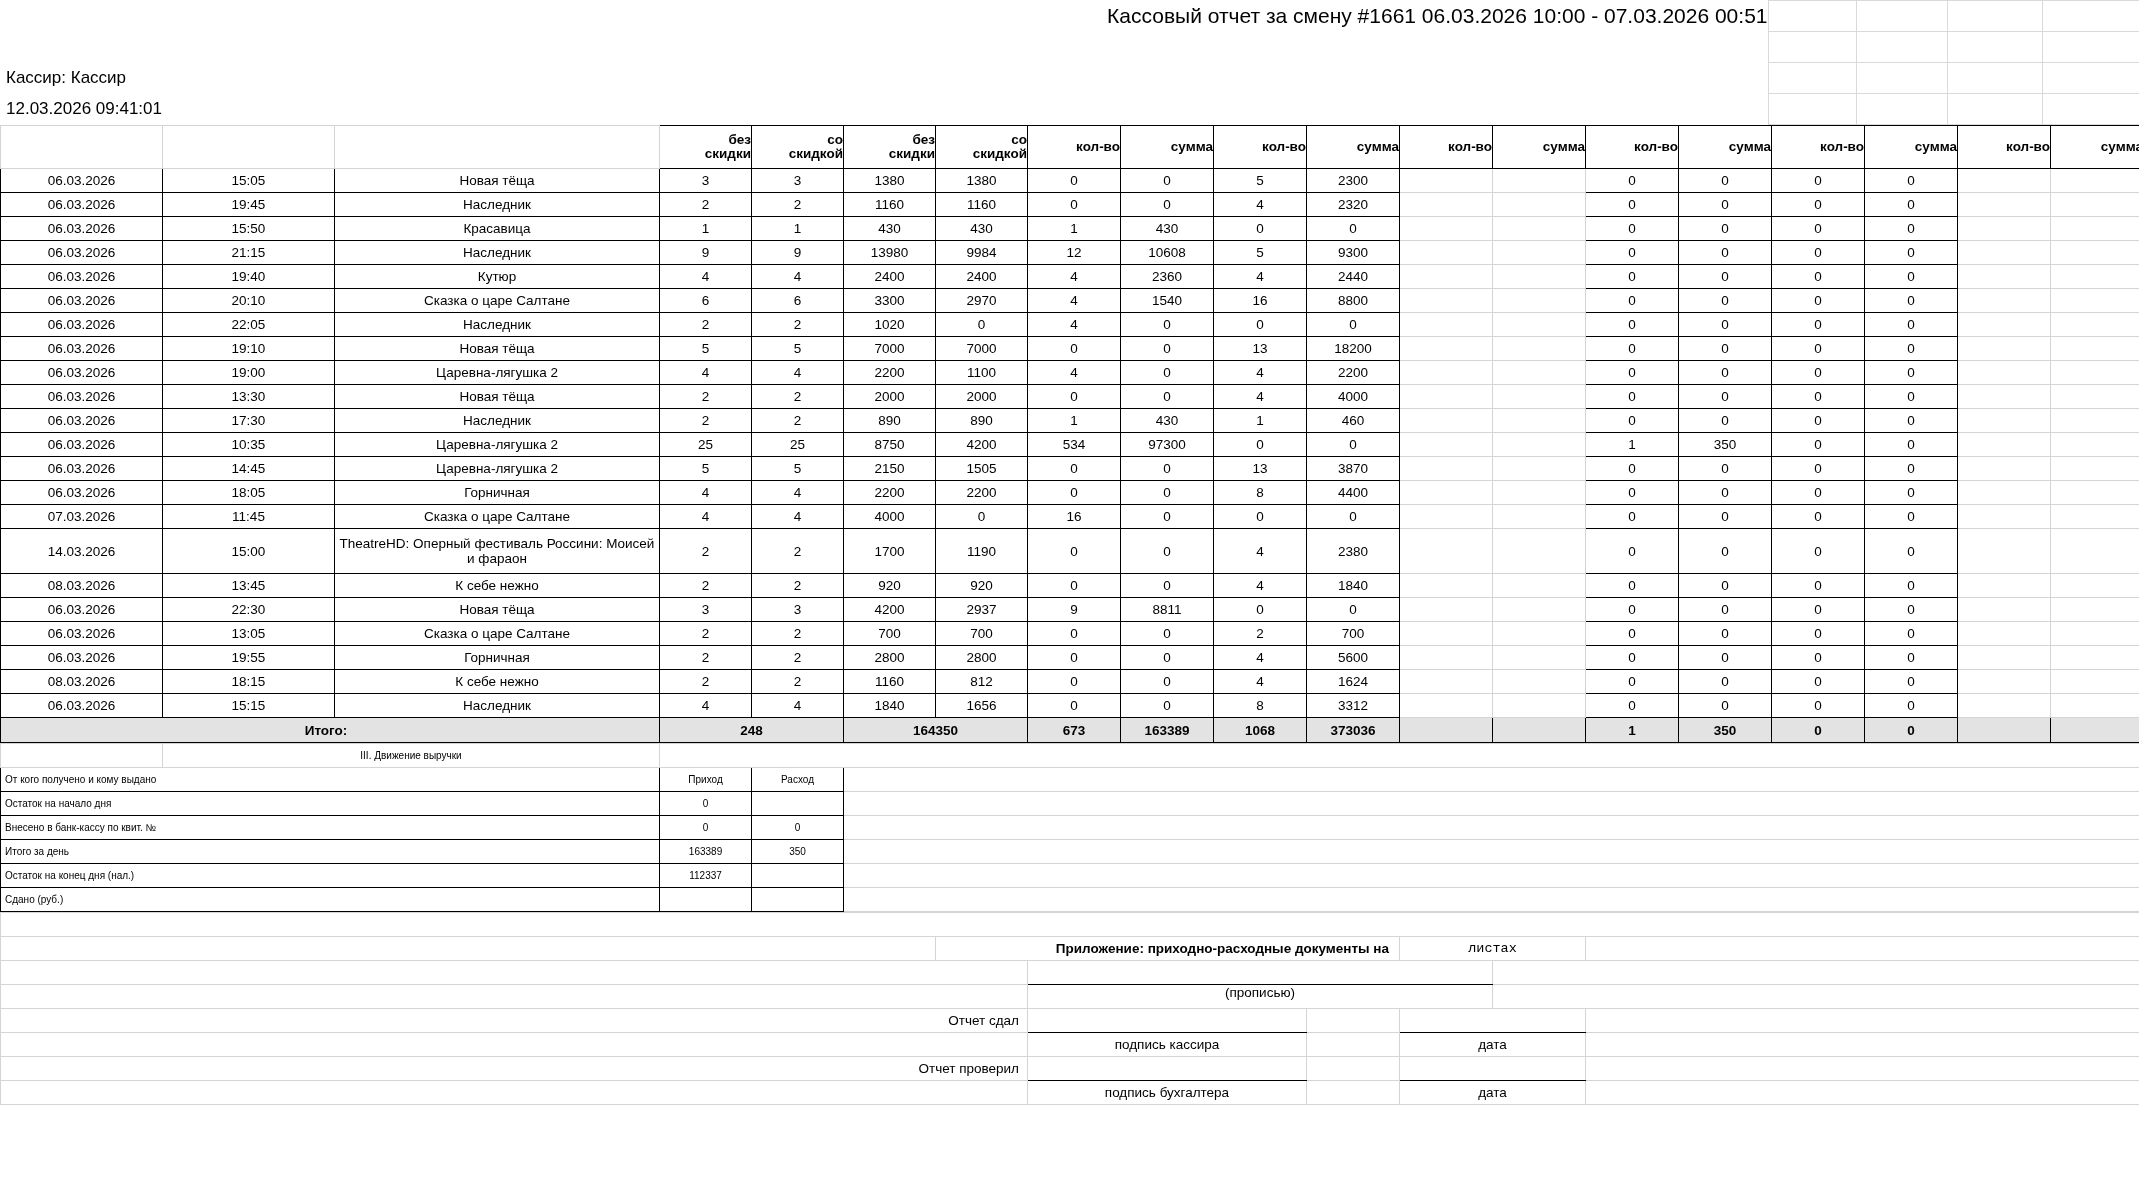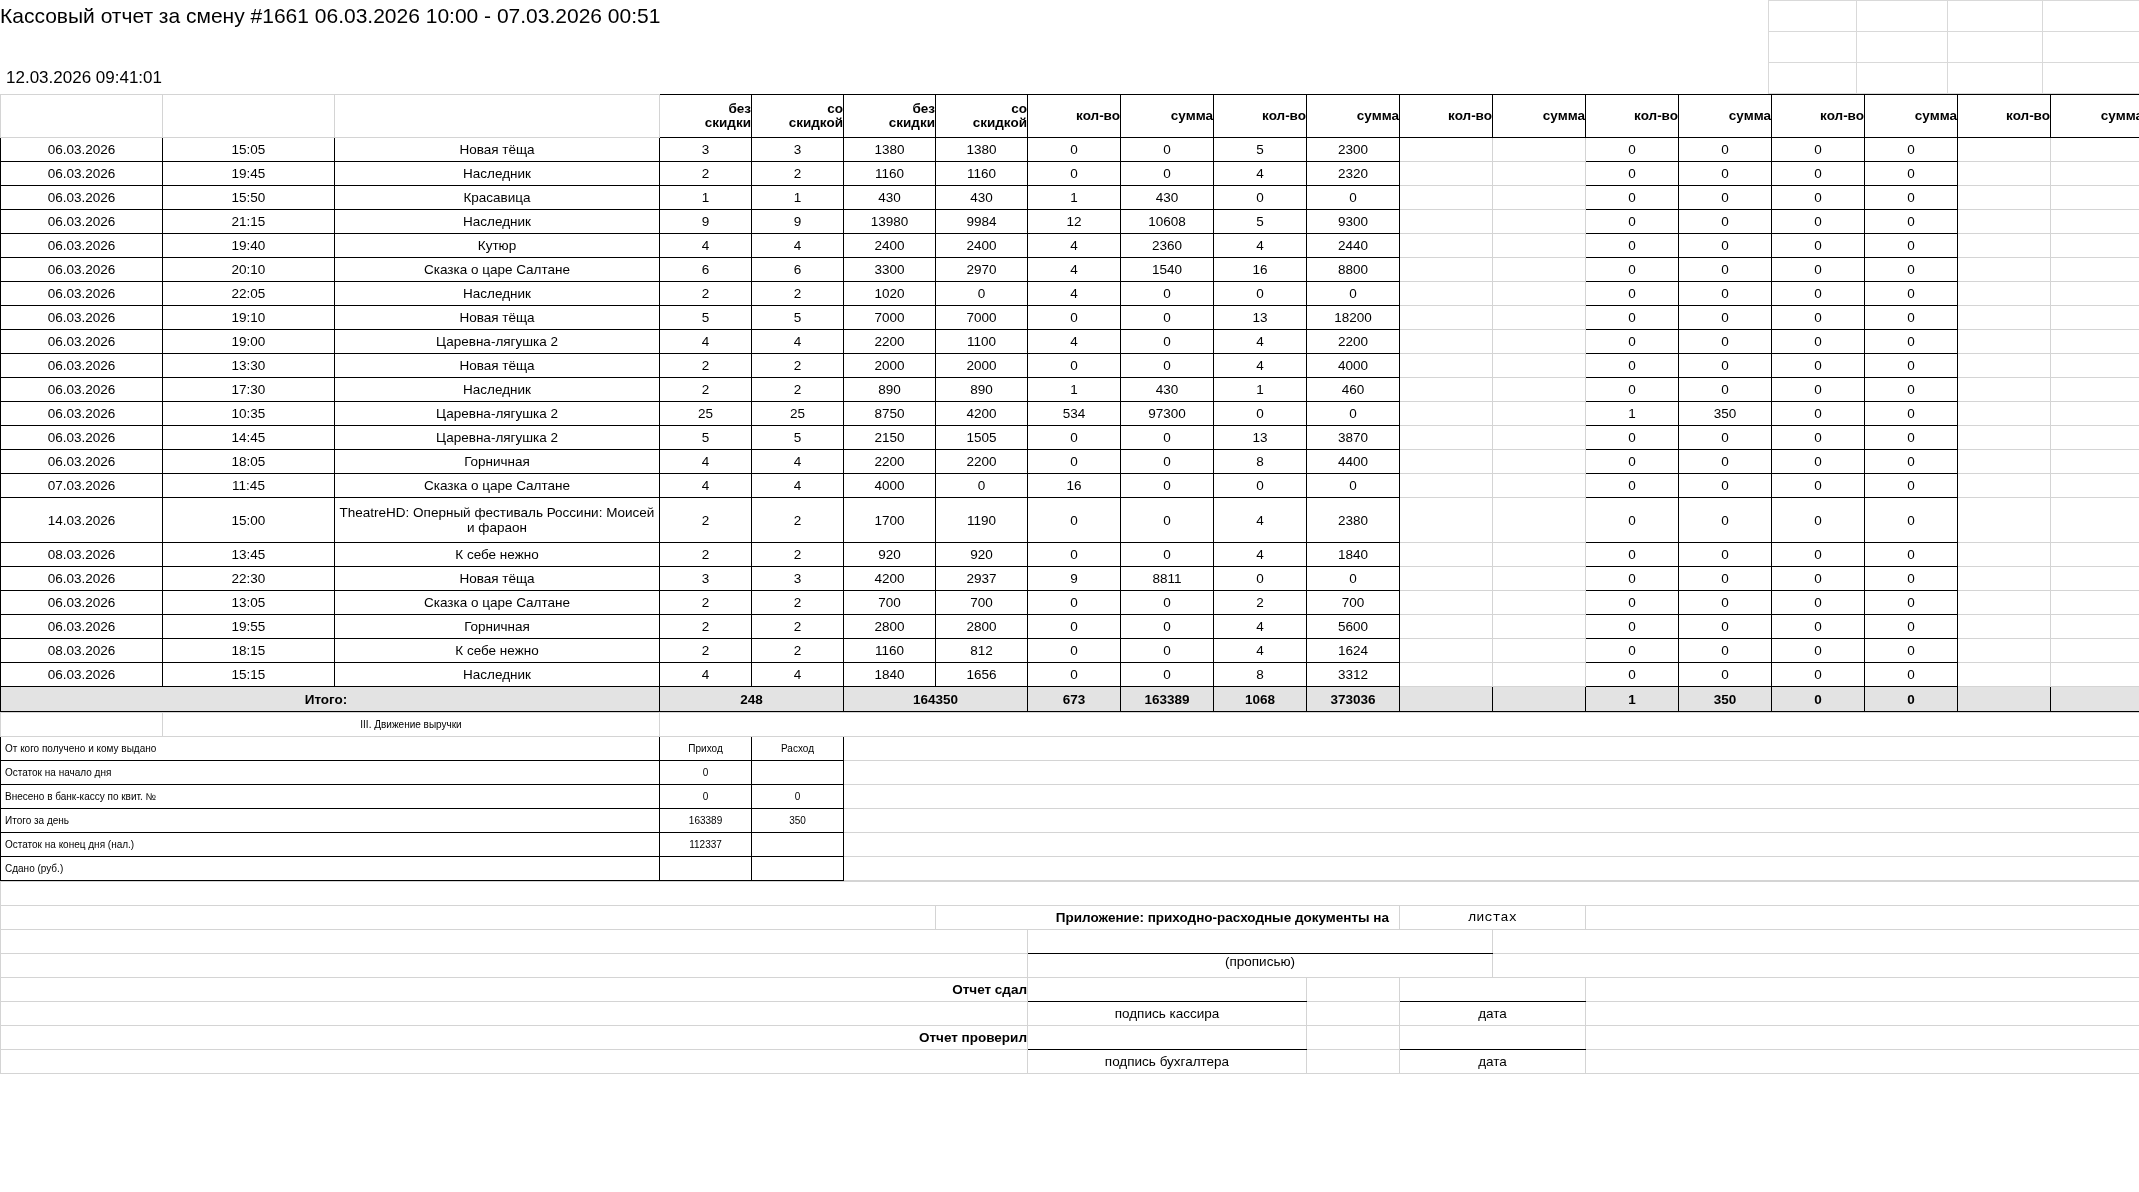--- a/index.html
+++ b/index.html
@@ -30,21 +30,21 @@
     font-weight: normal;
     vertical-align: middle;
     overflow: hidden;
     white-space: nowrap;
   }
 
   
   .toptable { width: 2139px; }
   .toptable td { height: 30px; }
   .title {
-    text-align: left;
+    text-align: right;
     font-size: 21px;
     border-left: none;
     border-top: none;
     border-right: none;
     border-bottom: none;
   }
   .subtitle {
     font-size: 17px;
     padding-left: 6px;
     border: none;
@@ -84,21 +84,21 @@
   .move td.blank { border: 1px solid #d4d4d4; }
   .move td.hd { text-align: center; }
 
   
   .footer { width: 2139px; }
   .footer td { height: 23px; border: 1px solid #d4d4d4; font-size: 13.5px; }
   .appx { text-align: right; padding-right: 10px; font-size: 15px; font-weight: bold; }
   .listy { text-align: center; font-size: 15px; font-family: Liberation Mono, monospace; }
   .propis { text-align: center; font-size: 11.5px; vertical-align: top; }
   .sigline { border-bottom: 1px solid #000 !important; }
-  .rlabel { text-align: right; font-size: 15px; font-weight: bold; }
+  .rlabel { text-align: right; padding-right: 8px; font-size: 15px; }
   .sublabel { text-align: center; font-size: 11.5px; }
 </style>
 </head>
 <body>
 
 <div class="sheet">
 
   <table class="toptable">
     <colgroup>
       <col style="width:1768px">
@@ -110,20 +110,27 @@
     <tbody>
         <tr>
       <td class="title">Кассовый отчет за смену #1661 06.03.2026 10:00 - 07.03.2026 00:51</td>
       <td class="plaincell"></td>
       <td class="plaincell"></td>
       <td class="plaincell"></td>
       <td class="plaincell"></td>
     </tr>
     <tr>
       <td class="subtitle"></td>
+      <td class="plaincell"></td>
+      <td class="plaincell"></td>
+      <td class="plaincell"></td>
+      <td class="plaincell"></td>
+    </tr>
+    <tr>
+      <td class="subtitle">Кассир: Кассир</td>
       <td class="plaincell"></td>
       <td class="plaincell"></td>
       <td class="plaincell"></td>
       <td class="plaincell"></td>
     </tr>
     <tr>
       <td class="subtitle">12.03.2026 09:41:01</td>
       <td class="plaincell"></td>
       <td class="plaincell"></td>
       <td class="plaincell"></td>

